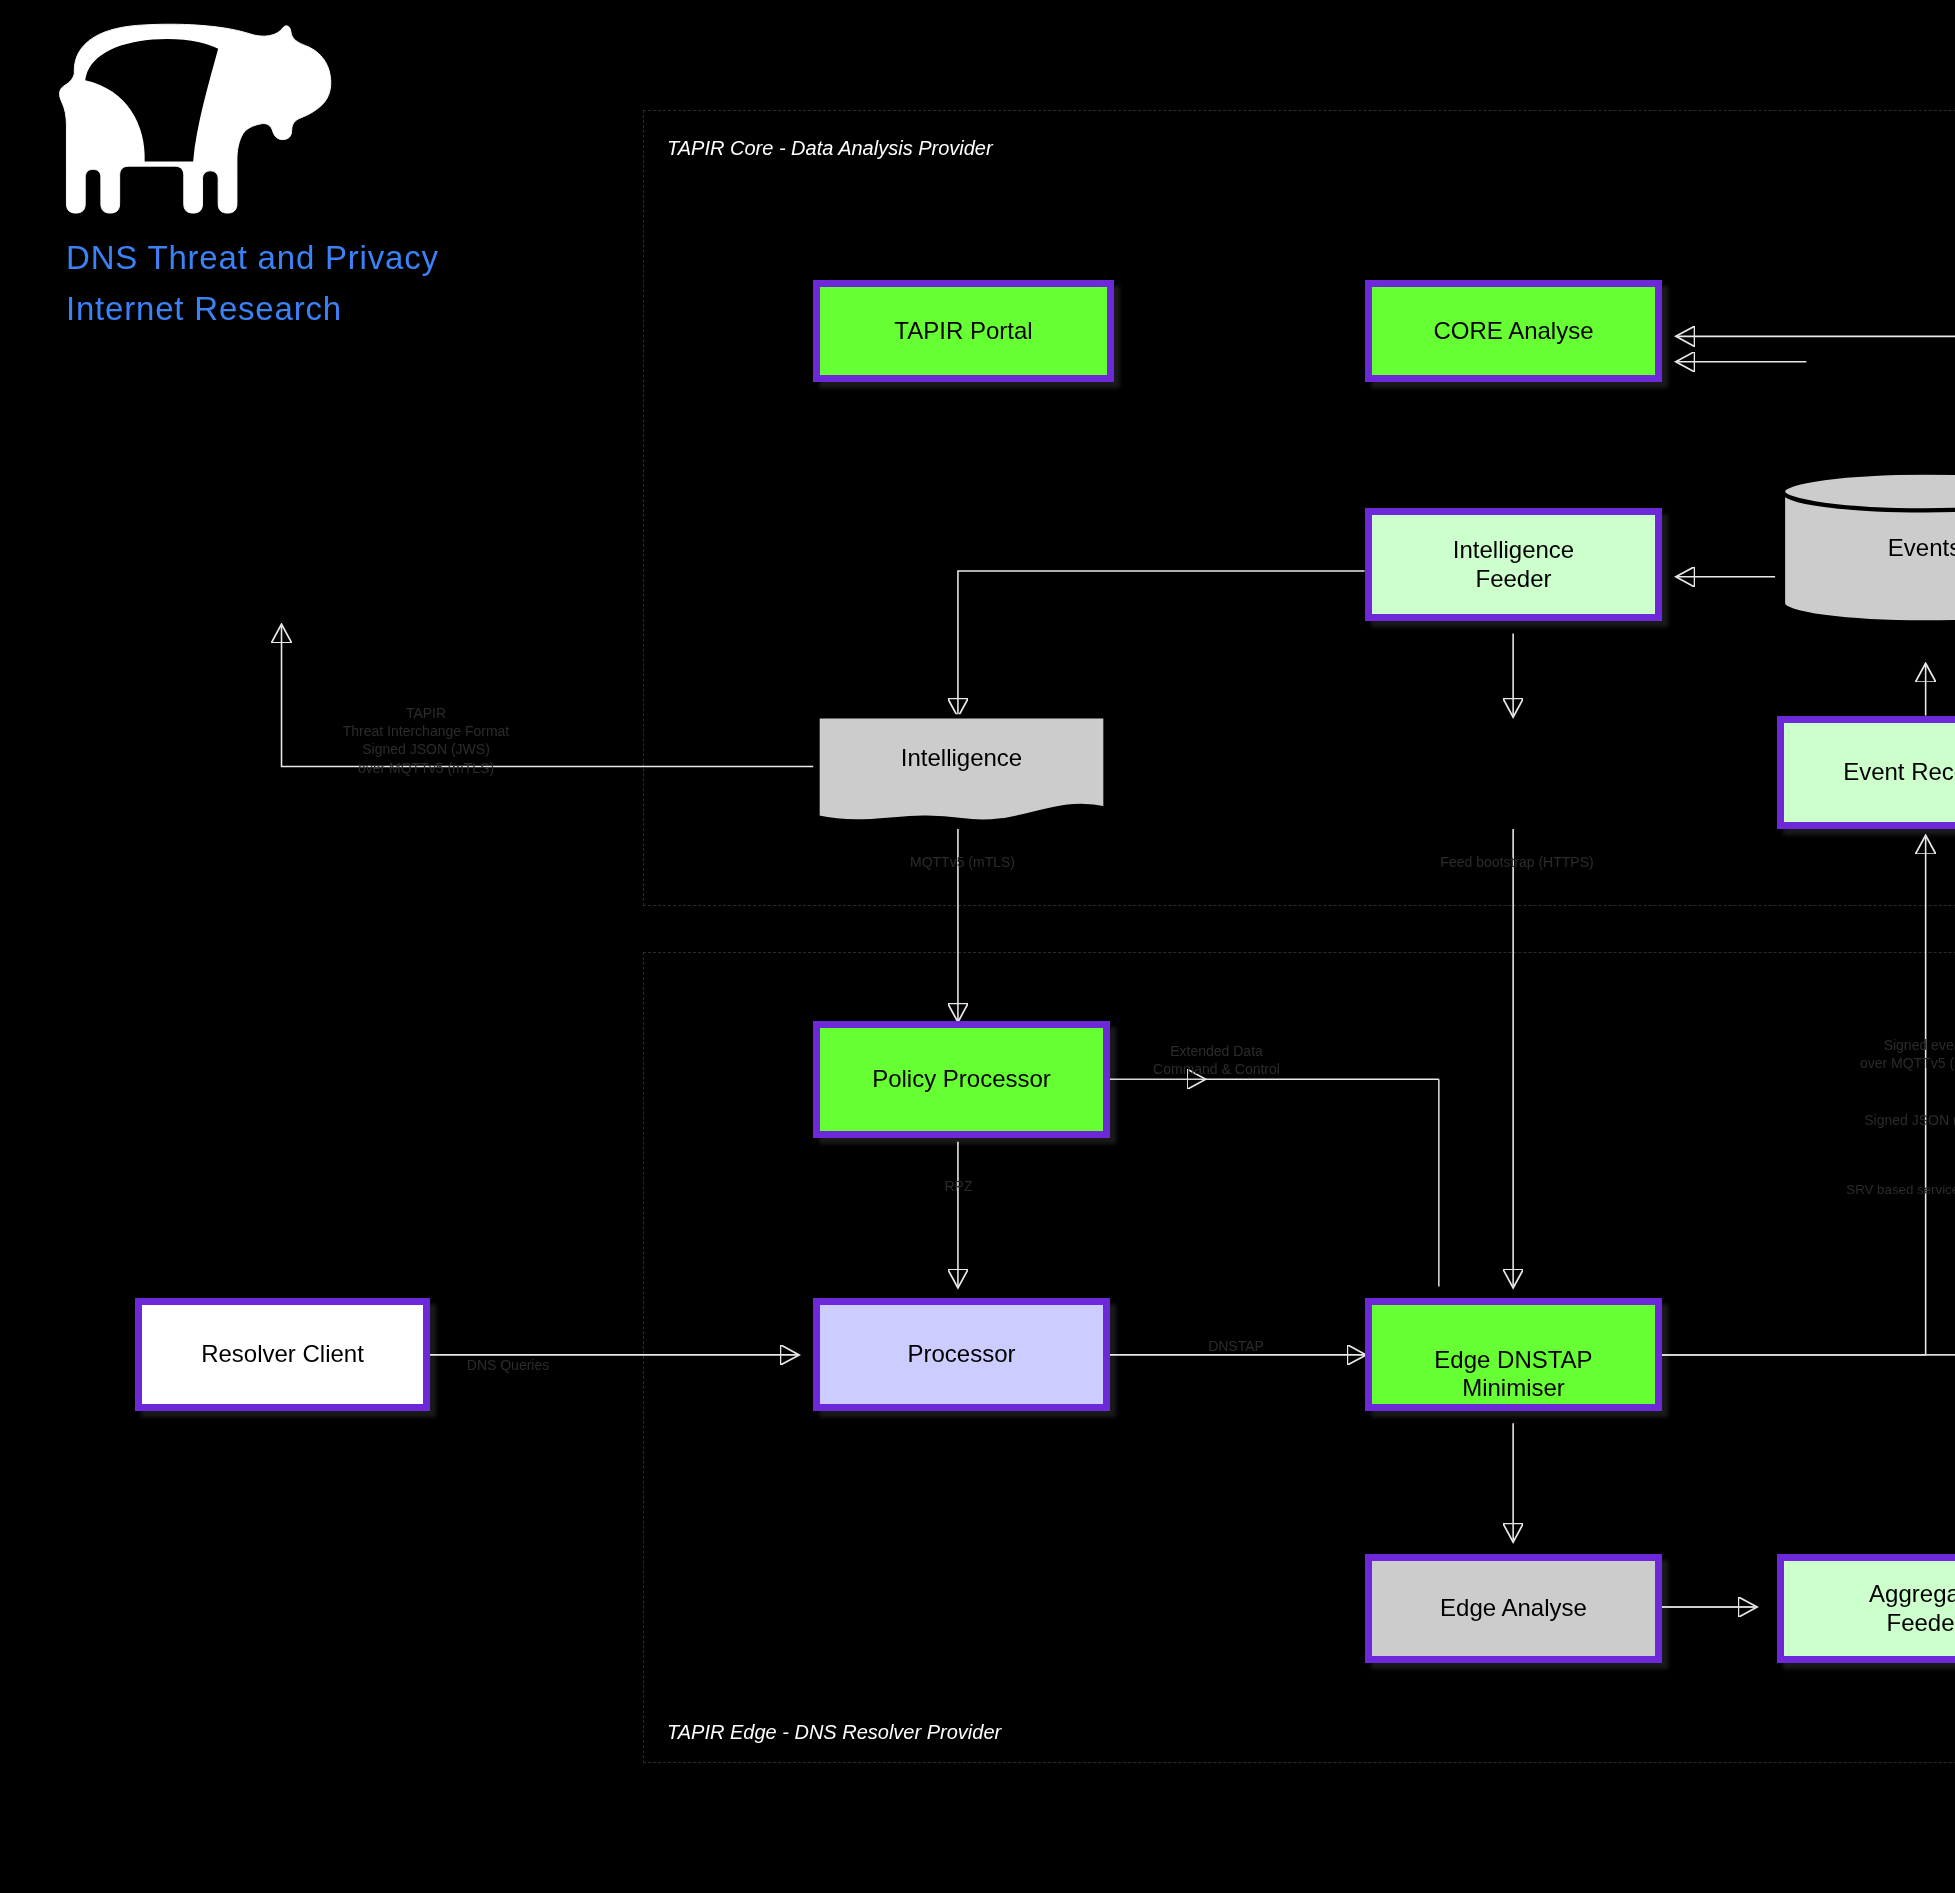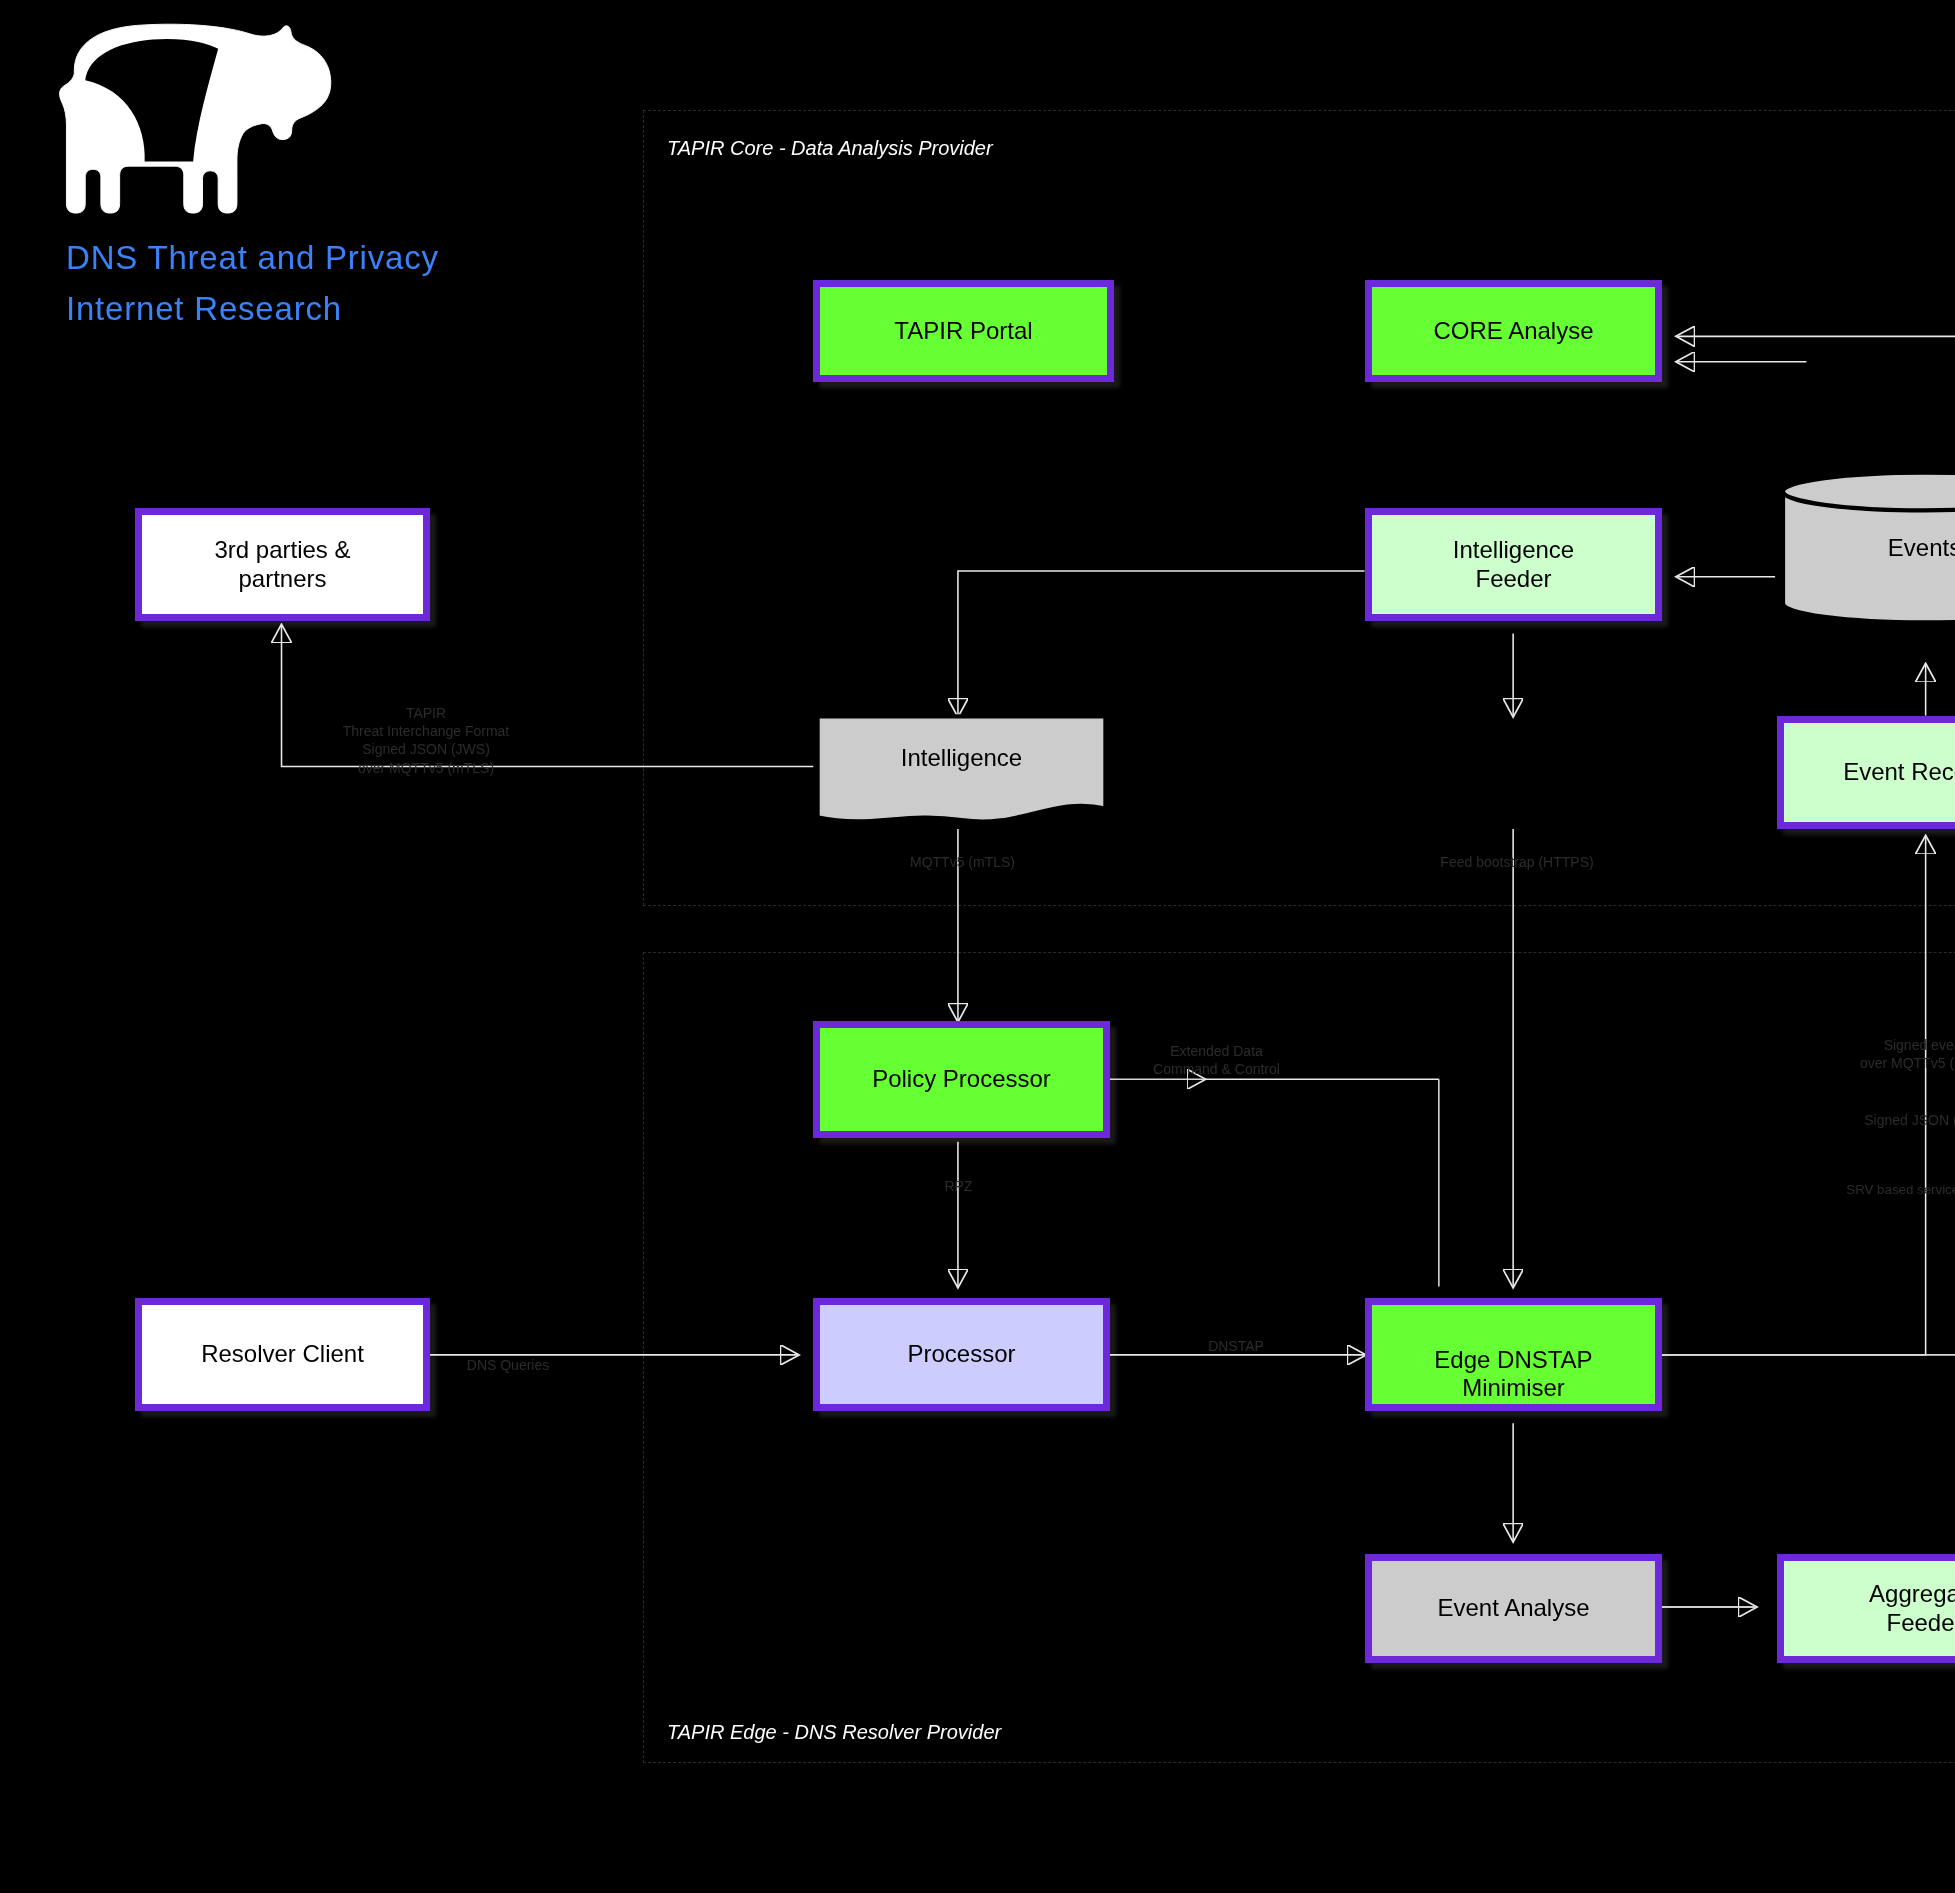--- a/index.html
+++ b/index.html
@@ -205,24 +205,20 @@
   </svg>
 
   <div class="node green-bright" style="left:813px; top:280px; width:301px; height:102px;">
     <span>TAPIR Portal</span>
   </div>
 
   <div class="node green-bright" style="left:1365px; top:280px; width:297px; height:102px;">
     <span>CORE Analyse</span>
   </div>
 
-  <div class="node white" style="left:135px; top:508px; width:295px; height:113px; white-space:pre-line;">
-    <span>3rd parties &amp;
-partners</span>
-  </div>
 
   <div class="node green-light" style="left:1365px; top:508px; width:297px; height:113px; white-space:pre-line;">
     <span>Intelligence
 Feeder</span>
   </div>
 
   <div class="cyl-node" style="left:1777px; top:471px; width:295px; height:153px;">
     <svg viewBox="0 0 200 105" preserveAspectRatio="none">
       <path d="M4,14 L4,91 A96,13 0 0 0 196,91 L196,14 Z" fill="#cccccc" stroke="#000" stroke-width="3"></path>
       <ellipse cx="100" cy="14" rx="96" ry="13" fill="#cccccc" stroke="#000" stroke-width="3"></ellipse>
@@ -253,21 +249,21 @@
   <div class="node lavender" style="left:813px; top:1298px; width:297px; height:113px;">
     <span>Processor</span>
   </div>
 
   <div class="node green-bright" style="left:1365px; top:1298px; width:297px; height:113px; white-space:pre-line;align-items:flex-end;">
     <span>Edge DNSTAP
 Minimiser</span>
   </div>
 
   <div class="node gray" style="left:1365px; top:1554px; width:297px; height:109px;">
-    <span>Event Analyse</span>
+    <span>Edge Analyse</span>
   </div>
 
   <div class="node green-light" style="left:1777px; top:1554px; width:295px; height:109px; white-space:pre-line;">
     <span>Aggregate
 Feeder</span>
   </div>
 
   <div class="edge-label" style="left:289px; top:704px; width:274px;">TAPIR
 Threat Interchange Format
 Signed JSON (JWS)

